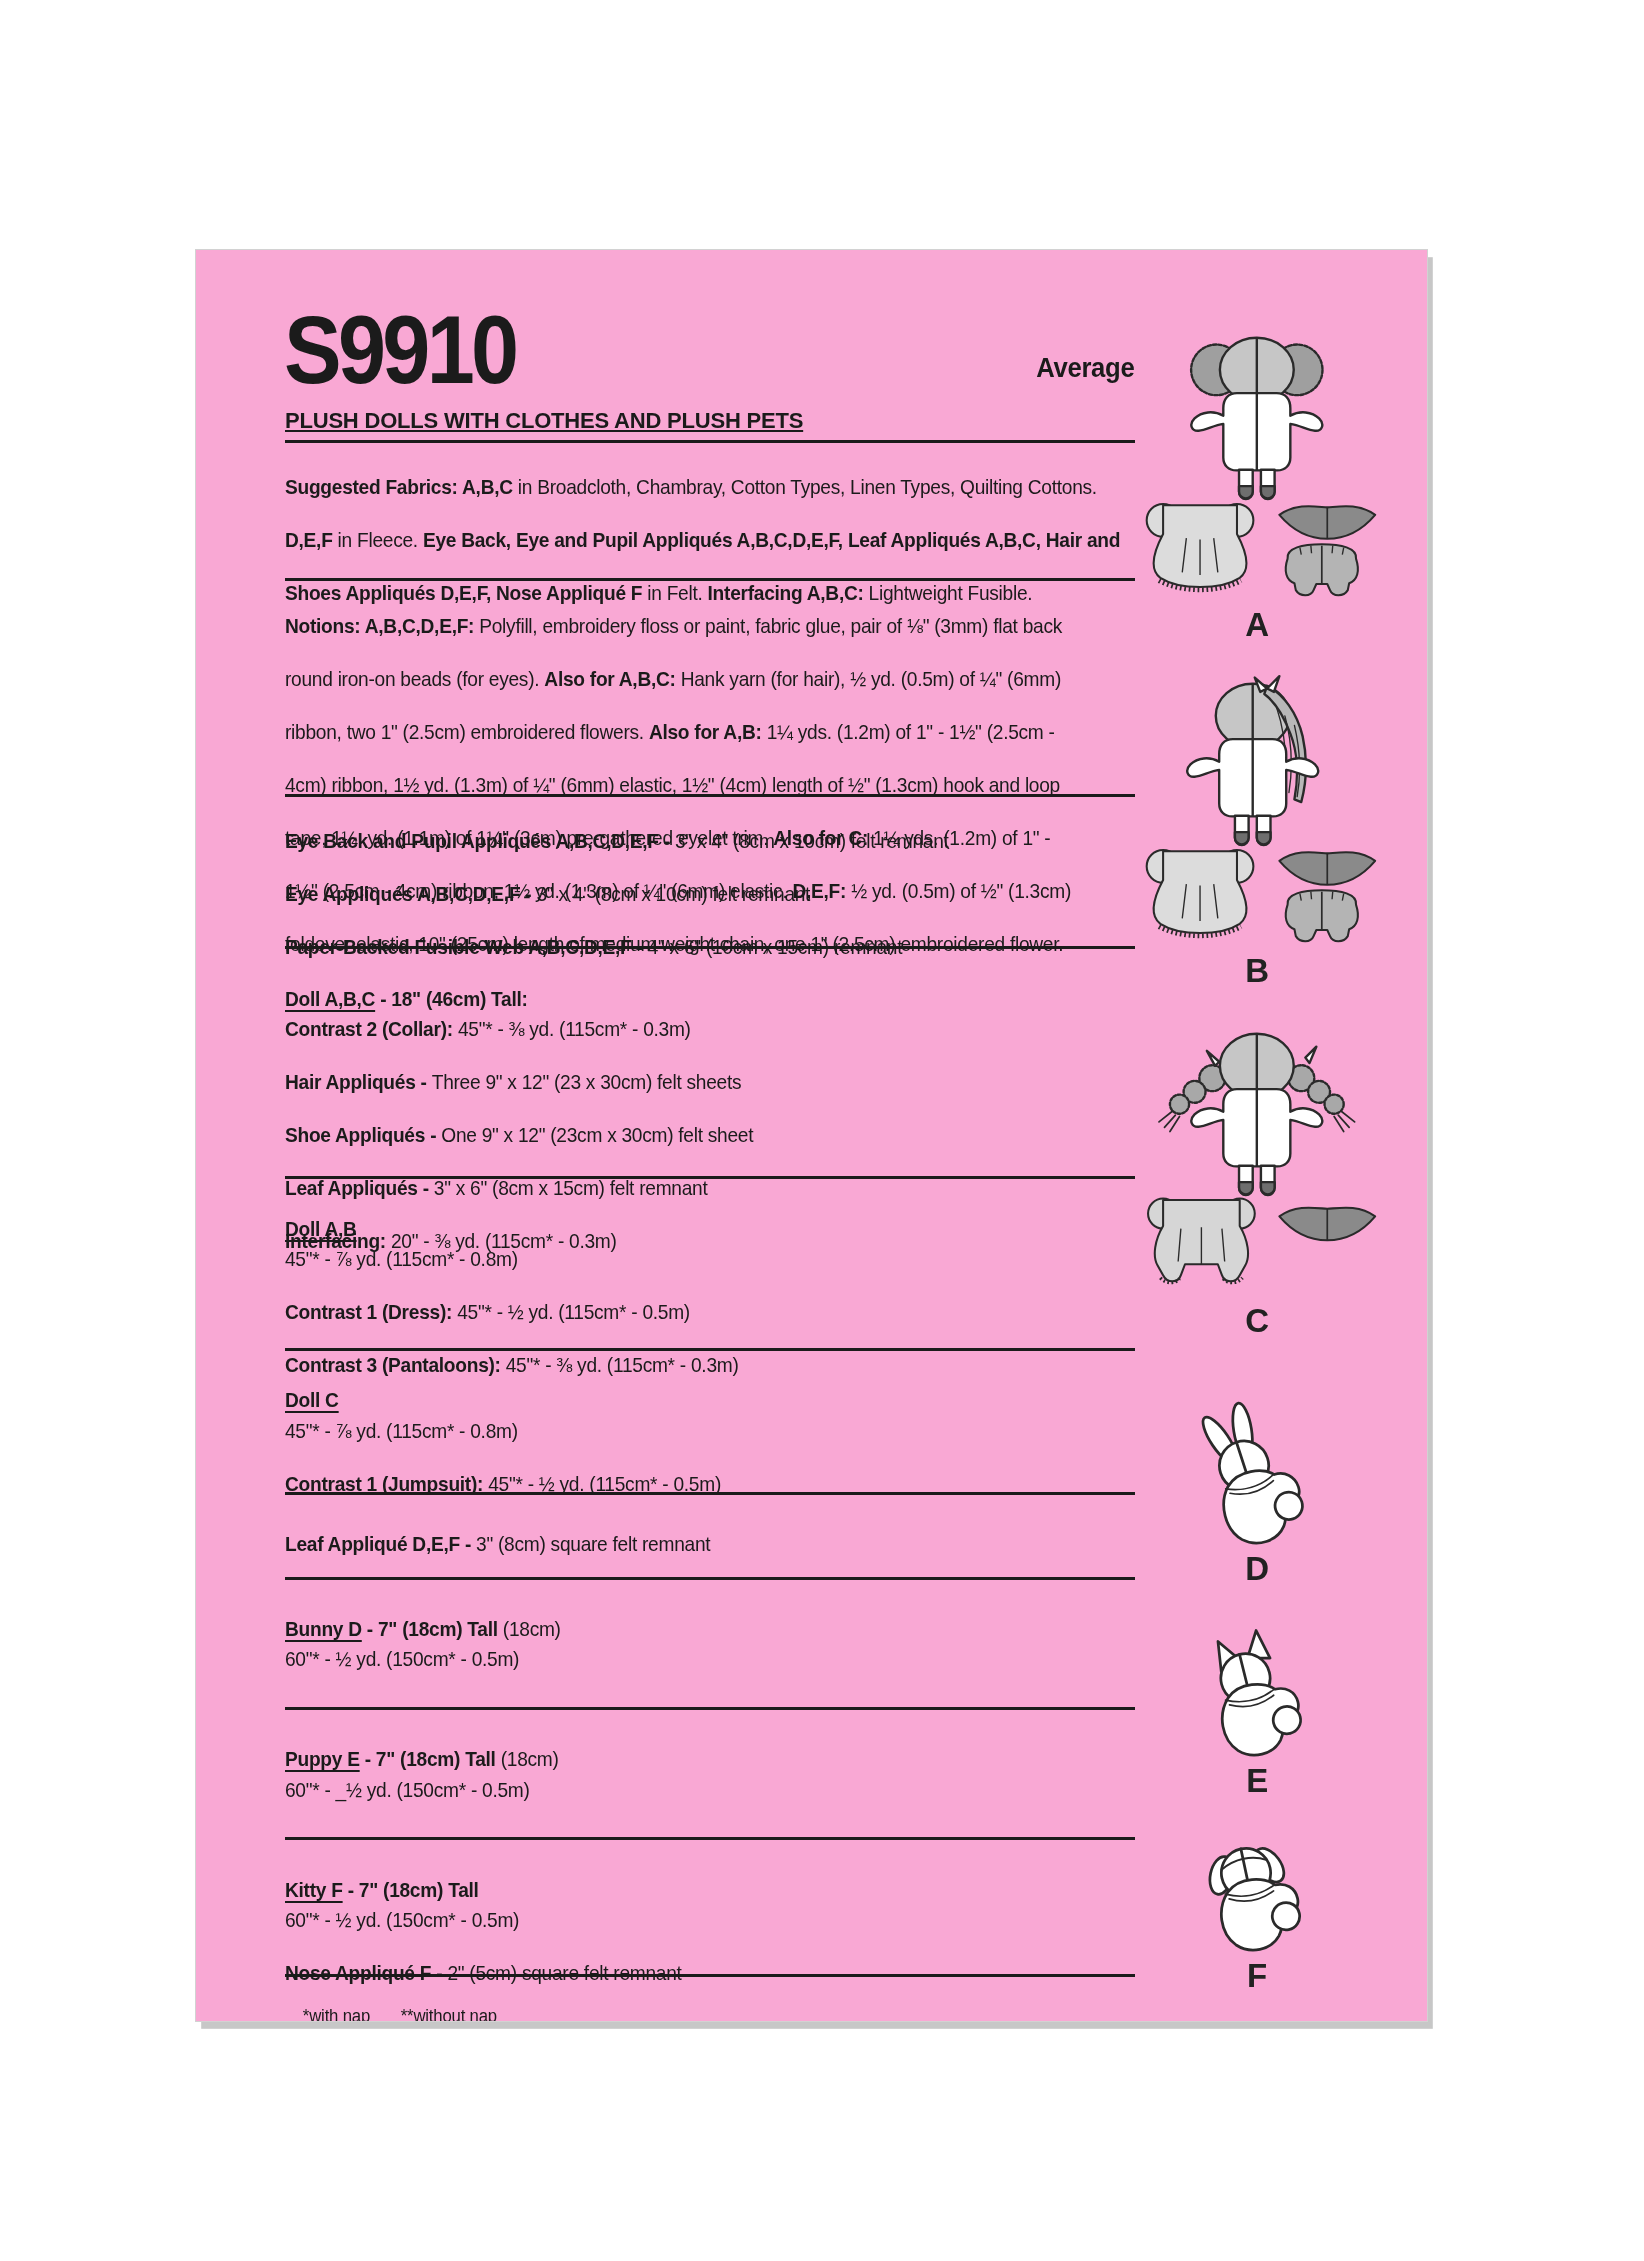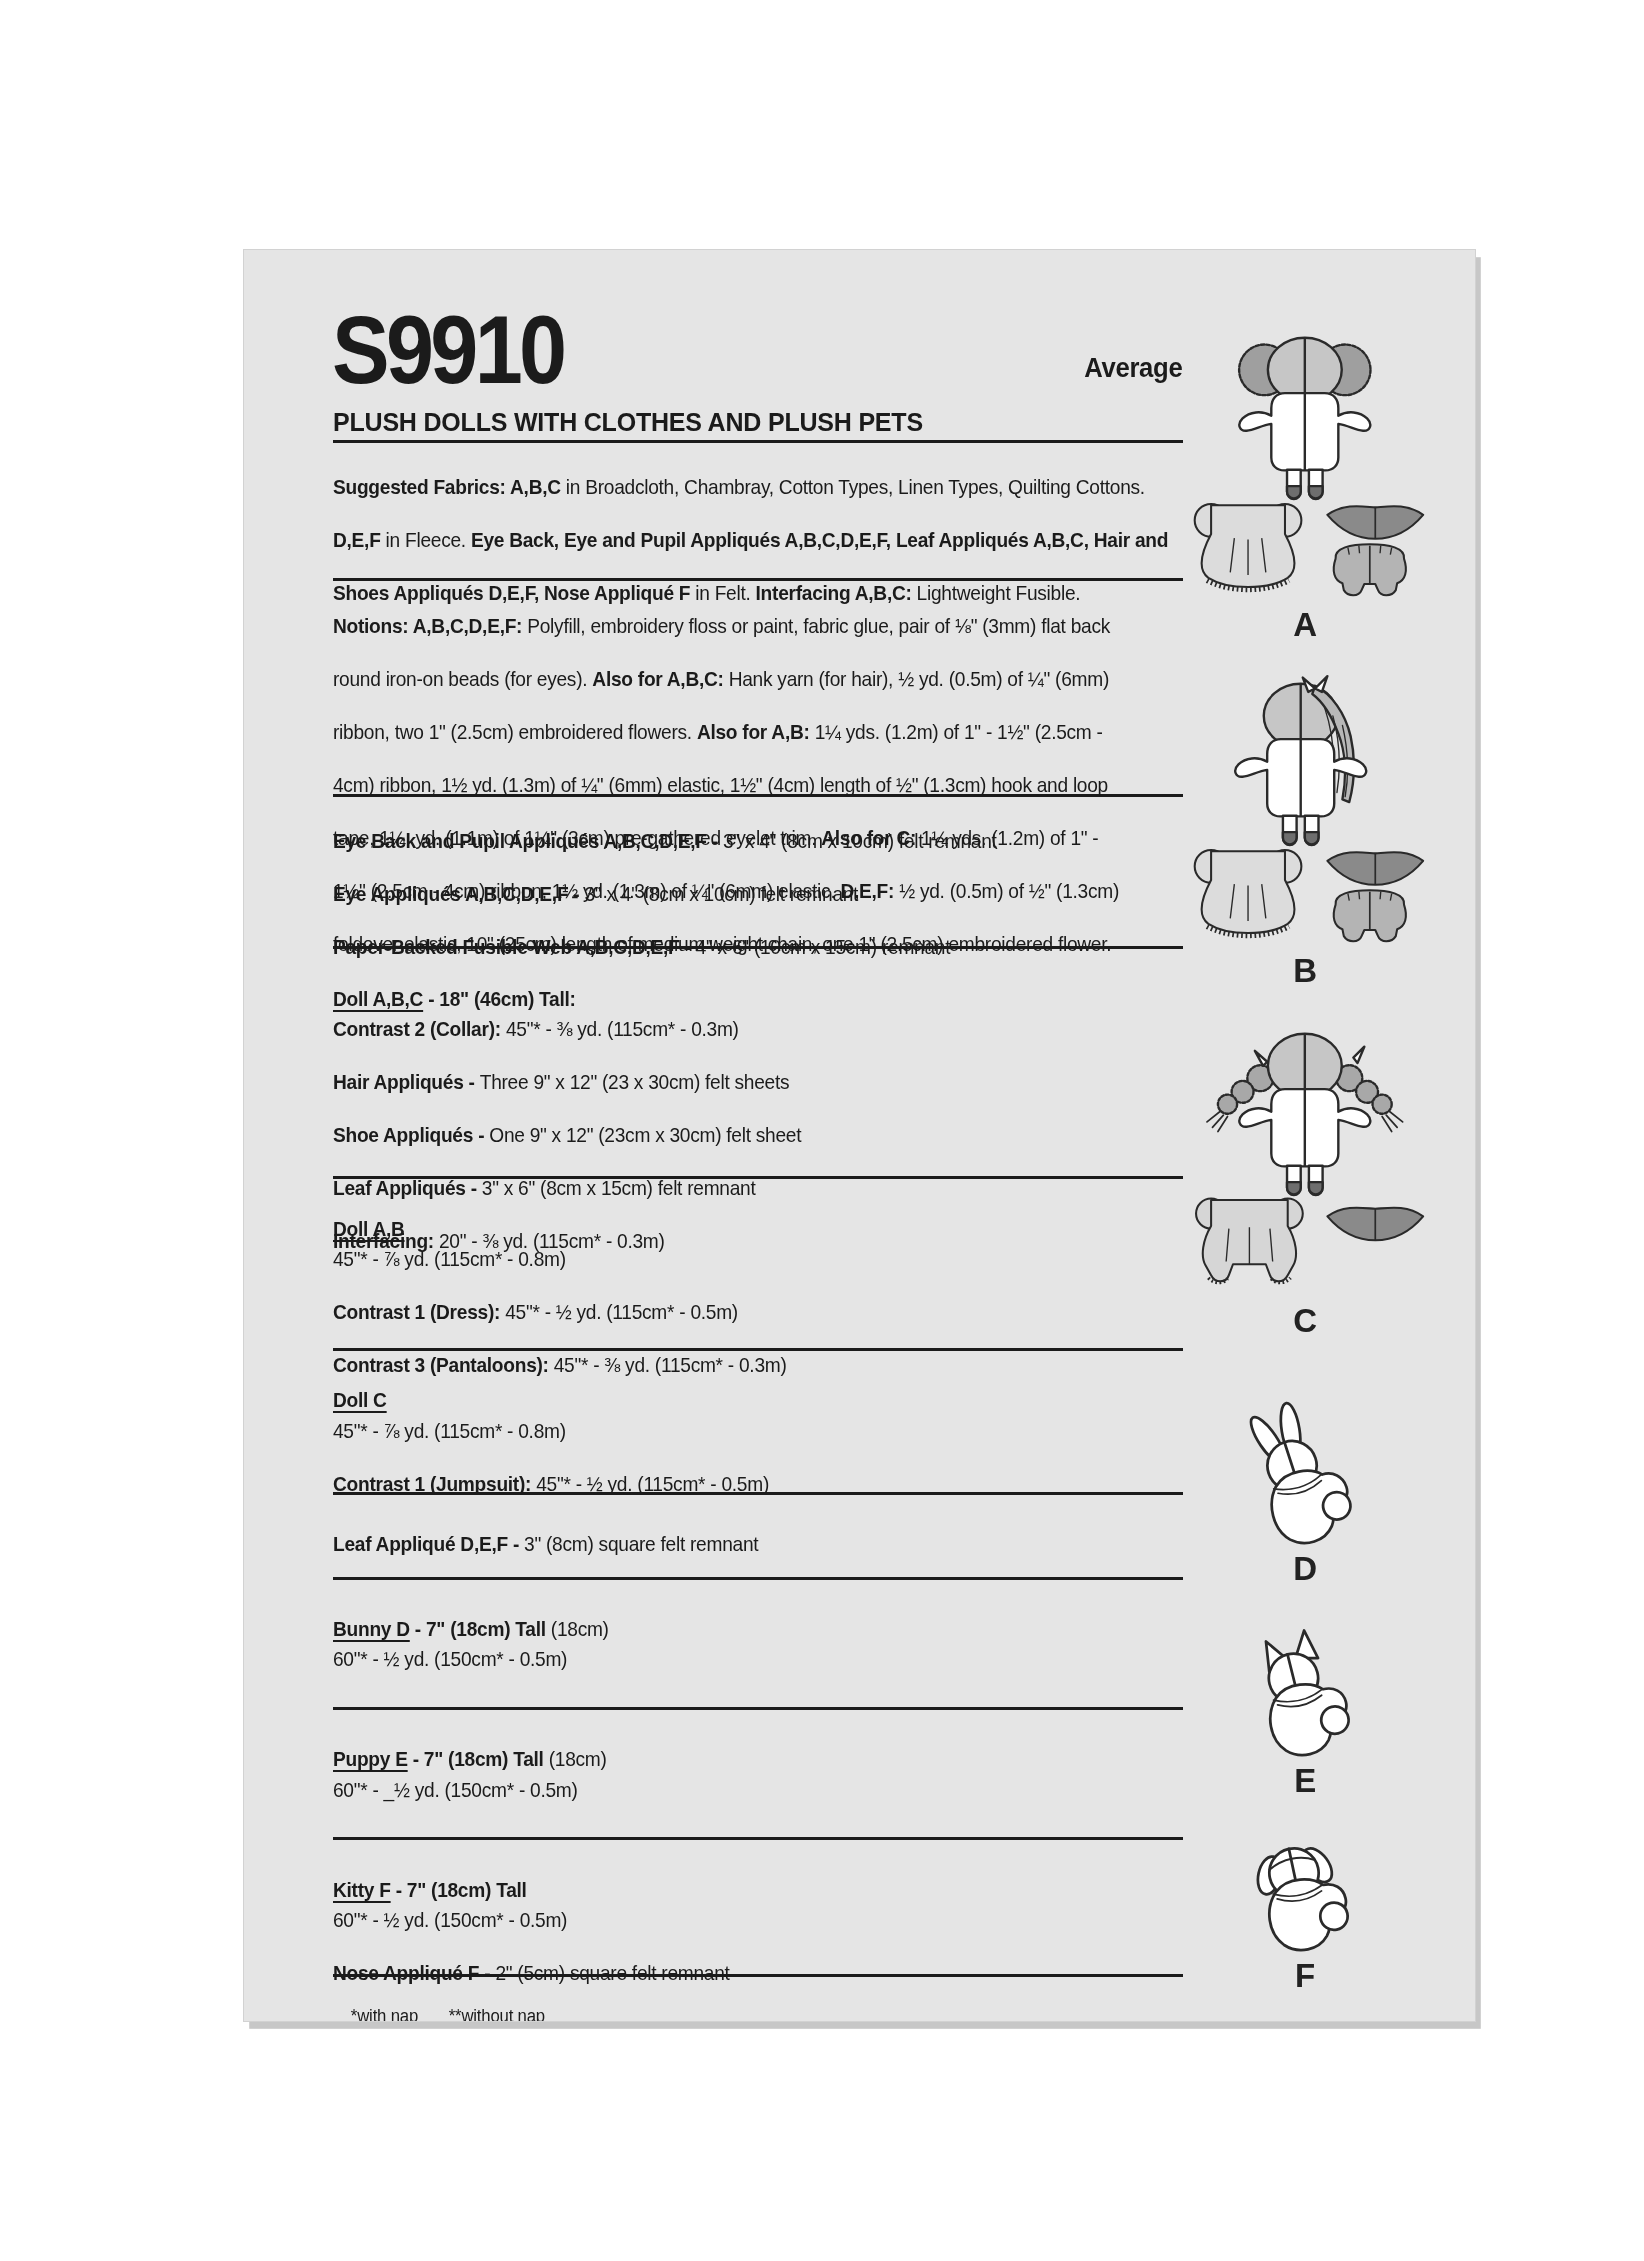--- a/index.html
+++ b/index.html
@@ -2,37 +2,36 @@
 <html style="font-size:11px"><head>
 <meta charset="utf-8">
 <style>
   html,body{margin:0;padding:0;}
   body{
     width:1645px;height:2261px;position:relative;background:#ffffff;
     font-family:"Liberation Sans","DejaVu Sans",sans-serif;color:#1b1b1b;
   }
   .page{
     position:absolute;left:195px;top:249px;width:1231px;height:1771px;
-    background:#e5e5e5;border:1.4px solid #d2d2d2;
+    background:#f9a8d4;border:1.4px solid #d2d2d2;
     box-shadow:5.5px 7.5px 0 -0.7px #c7c7c7;
     overflow:hidden;
-    margin-left:48px;
   }
   .cond{transform:scaleX(0.93);transform-origin:0 0;}
   .code{
     position:absolute;left:88px;top:52px;font-size:96px;line-height:96px;
     font-weight:bold;letter-spacing:-4.1px;transform:scaleX(0.90);transform-origin:0 0;
   }
   .average{
     position:absolute;right:293px;top:103px;font-size:27px;font-weight:bold;
     letter-spacing:-0.3px;transform:scaleX(0.95);transform-origin:100% 0;
   }
   .title{
-    position:absolute;left:89px;top:158px;font-size:25px;font-weight:bold;
-    letter-spacing:-0.2px;white-space:pre;
+    position:absolute;left:89px;top:158px;font-size:22px;font-weight:bold;
+    letter-spacing:-0.2px;white-space:pre;text-decoration:underline;
   }
   .rule{position:absolute;left:89px;width:850px;background:#1b1b1b;}
   .rule.r4{height:2.7px;}
   .rule.r5{height:3.4px;}
   .block{position:absolute;left:89px;white-space:pre;}
   .text-line{
     font-size:20.6px;line-height:29px;letter-spacing:-0.3px;white-space:pre;
   }
   .seg-b{font-weight:bold;}
   .seg-r{font-weight:normal;}

